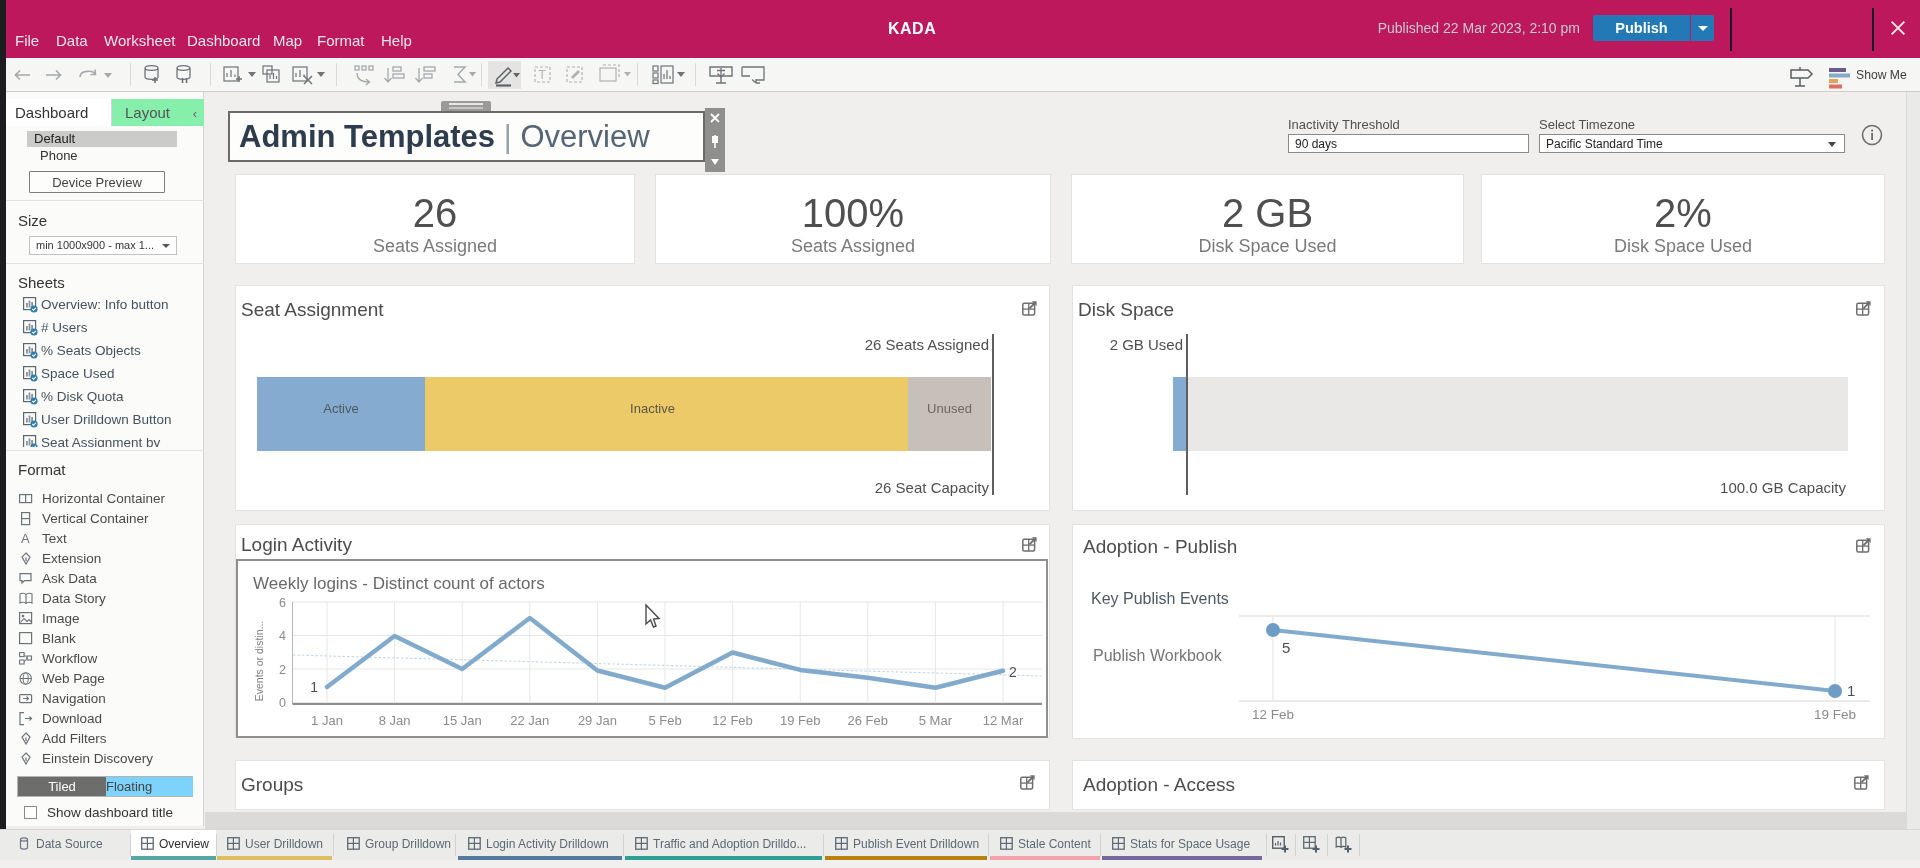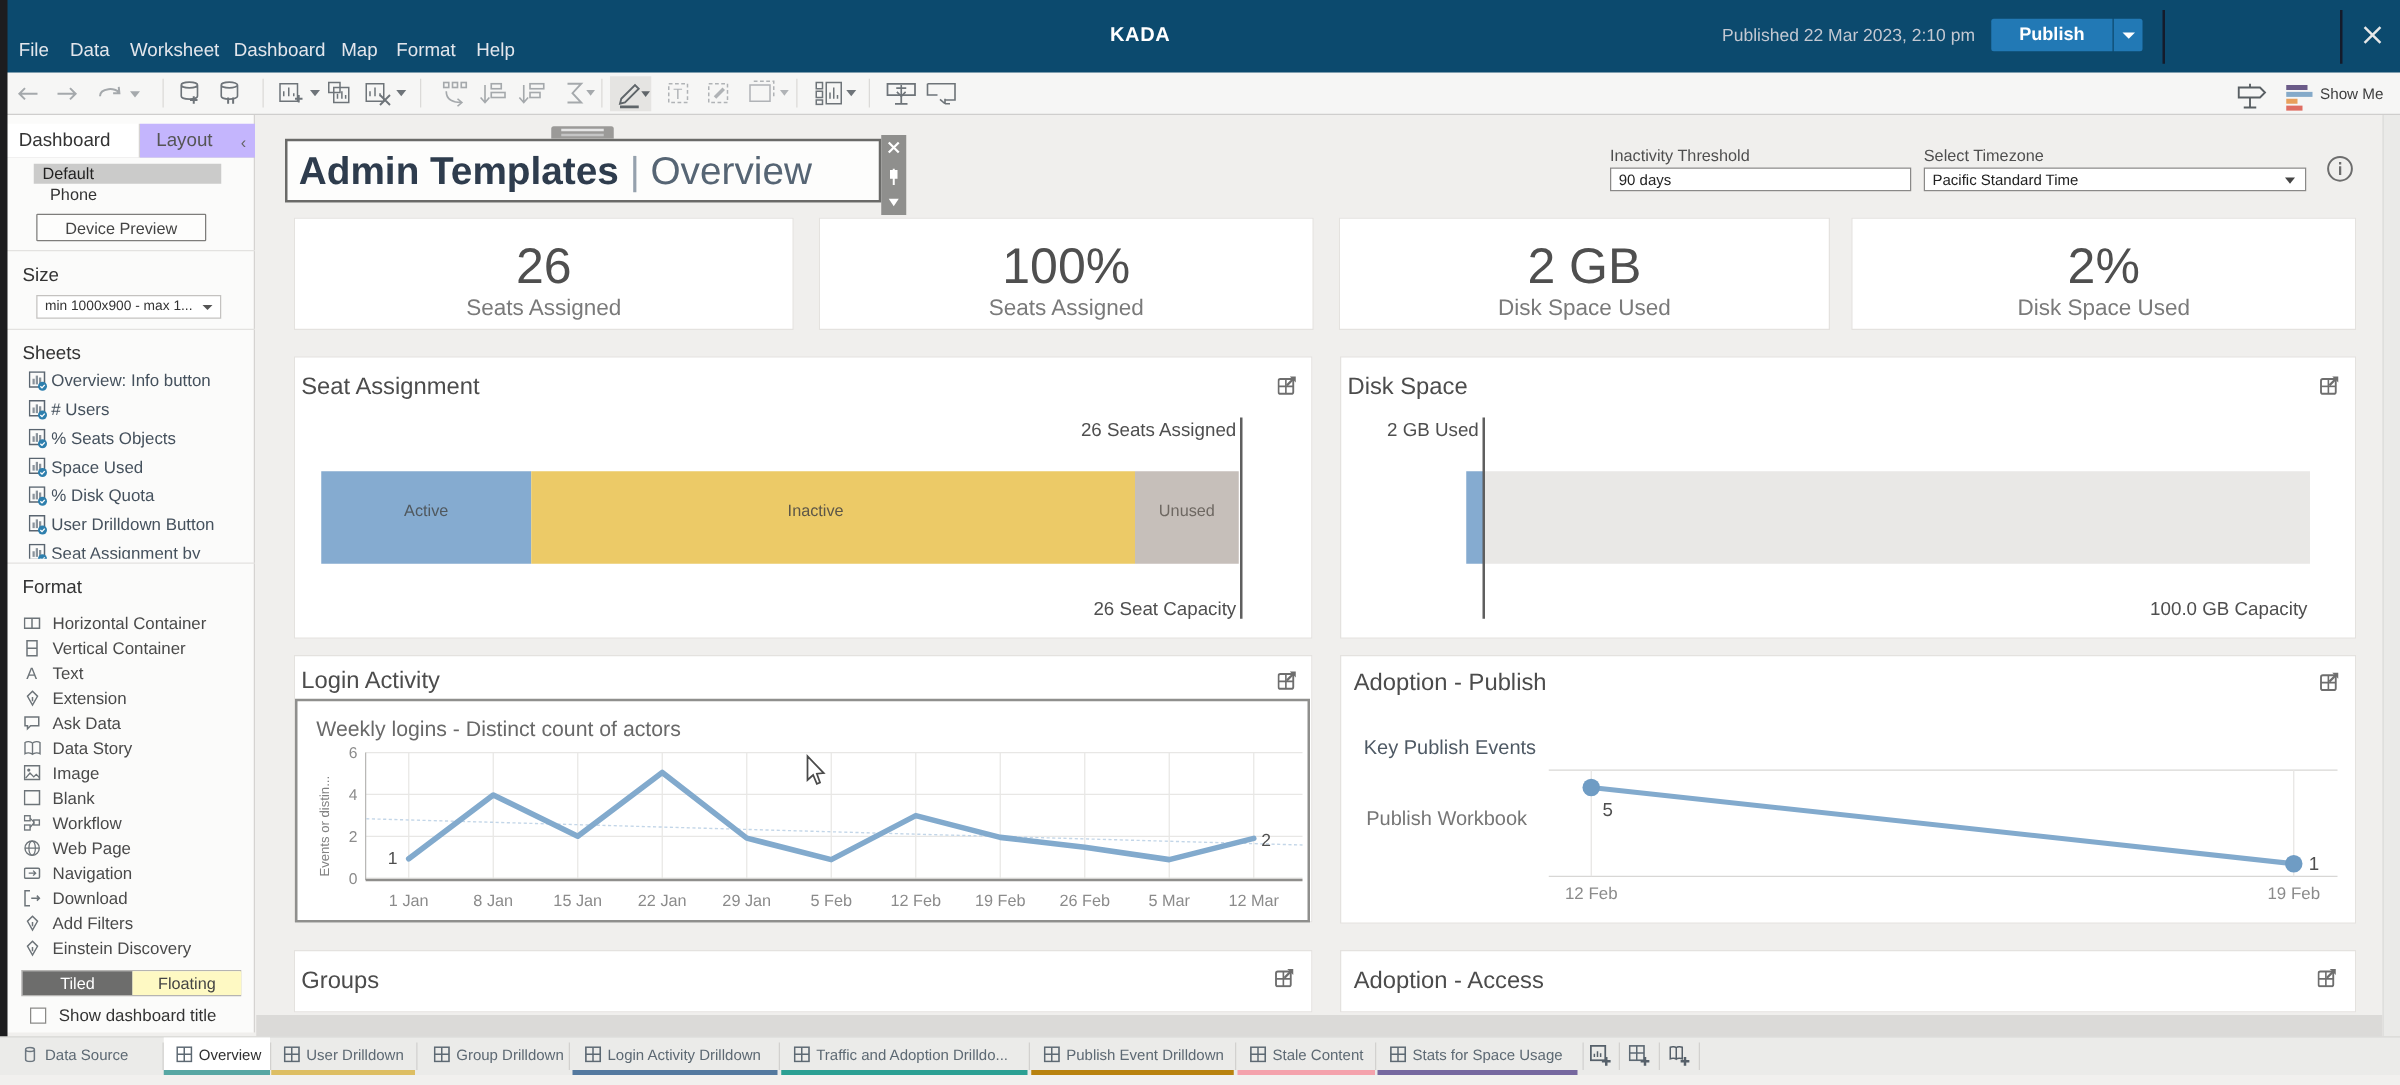--- a/index.html
+++ b/index.html
@@ -2,59 +2,59 @@
 <html><head>
 <meta charset="utf-8">
 <style>
   * { margin:0; padding:0; box-sizing:border-box; }
   html,body { width:1920px; height:868px; overflow:hidden; }
   body { font-family:"Liberation Sans", sans-serif; position:relative; background:#f0efed; }
   .abs { position:absolute; }
 
   
   #leftedge { position:absolute; left:0; top:0; width:6px; height:829px; background:#1d1d1f; z-index:50; }
-  #topbar { position:absolute; left:0; top:0; width:1920px; height:58px; background:#0c4a6e; color:#dde1e8; z-index:10; }
+  #topbar { position:absolute; left:0; top:0; width:1920px; height:58px; background:#be185d; color:#dde1e8; z-index:10; }
   #topbar .menu { position:absolute; top:32px; font-size:15px; color:#e3e6ec; }
   #kada { position:absolute; top:20px; left:888px; width:60px; color:#fff; font-weight:bold; font-size:16px; letter-spacing:0.5px; }
   #published { position:absolute; top:20px; left:1280px; width:300px; text-align:right; font-size:14px; color:#c3c8d2; white-space:nowrap; }
   #pubbtn { position:absolute; left:1593px; top:15px; width:97px; height:26px; background:#2279b5; color:#fff; font-weight:bold; font-size:14.5px; text-align:center; line-height:26px; border-radius:2px 0 0 2px; }
   #pubdrop { position:absolute; left:1691px; top:15px; width:23px; height:26px; background:#2279b5; border-radius:0 2px 2px 0; }
   #pubdrop:after { content:""; position:absolute; left:7px; top:11px; border:5px solid transparent; border-top-color:#fff; }
   .topdiv { position:absolute; top:8px; width:2px; height:43px; background:#141b2b; }
   #closex { position:absolute; left:1888px; top:18px; width:20px; height:20px; }
   #closex:before, #closex:after { content:""; position:absolute; left:9px; top:1px; width:2px; height:18px; background:#e8e8e8; }
   #closex:before { transform:rotate(45deg); }
   #closex:after { transform:rotate(-45deg); }
 
   
   #toolbar { position:absolute; left:5px; top:58px; width:1915px; height:34px; background:#f6f6f5; border-bottom:1px solid #cfcecd; z-index:5; }
 
   
   #sidebar { position:absolute; left:5px; top:92px; width:199px; height:734px; background:#fbfbfa; border-right:1px solid #d5d3d1; z-index:4; }
   #sbtabs { position:absolute; left:0; top:7px; width:199px; height:27px; border-bottom:1px solid #c9c7c5; }
   #sbtab-dash { position:absolute; left:0; top:0; width:107px; height:27px; background:#fff; font-size:15px; color:#333; padding:5px 0 0 10px; border-right:1px solid #d5d3d1; }
-  #sbtab-layout { position:absolute; left:107px; top:0; width:92px; height:27px; background:#c4b5fd; font-size:15px; color:#555; padding:5px 0 0 13px; }
+  #sbtab-layout { position:absolute; left:107px; top:0; width:92px; height:27px; background:#86efac; font-size:15px; color:#555; padding:5px 0 0 13px; }
   #sbtab-layout .chev { position:absolute; right:7px; top:7px; color:#666; font-size:13px; }
   .sb-sec-label { font-size:15px; color:#333; position:absolute; left:13px; }
   .sb-divider { position:absolute; left:0; width:199px; height:1px; background:#e3e2e0; }
   #default-hl { position:absolute; left:22px; top:39px; width:150px; height:16px; background:#cbcbca; font-size:13px; color:#222; padding-left:7px; line-height:16px; }
   #phone-row { position:absolute; left:35px; top:56px; font-size:13px; color:#333; }
   #devprev { position:absolute; left:24px; top:79px; width:136px; height:22px; border:1px solid #7e7d7b; background:#fdfdfc; font-size:13px; color:#444; text-align:center; line-height:21px; border-radius:1px; }
   #sizedrop { position:absolute; left:24px; top:144px; width:148px; height:19px; border:1px solid #c4c2c0; background:#fff; font-size:11px; color:#333; padding:2px 0 0 6px; }
   #sizedrop:after { content:""; position:absolute; right:6px; top:7px; border:4px solid transparent; border-top-color:#555; }
   .sheetrow { position:absolute; left:18px; height:20px; font-size:13.5px; color:#45515d; white-space:nowrap; }
   .sheetrow .txt { position:absolute; left:18px; top:1px; }
   .objrow { position:absolute; left:14px; height:18px; font-size:13.5px; color:#4a4a4a; white-space:nowrap; }
   .objrow .txt { position:absolute; left:23px; top:0px; }
   .objrow svg, .sheetrow svg { position:absolute; left:0; top:1px; }
   #sheetclip { position:absolute; left:0; top:204px; width:198px; height:151px; overflow:hidden; }
   #objclip { position:absolute; left:0; top:397px; width:198px; height:280px; }
   #toggle { position:absolute; left:12px; top:684px; width:176px; height:21px; border:1px solid #b5b4b2; }
   #toggle .tiled { position:absolute; left:0; top:0; width:88px; height:19px; background:#6d6d6c; color:#fff; font-size:13px; text-align:center; line-height:19px; }
-  #toggle .floating { position:absolute; left:88px; top:0; width:87px; height:19px; background:#fef9c3; color:#444; font-size:13px; text-align:center; line-height:19px; }
+  #toggle .floating { position:absolute; left:88px; top:0; width:87px; height:19px; background:#7dd3fc; color:#444; font-size:13px; text-align:left; line-height:19px; }
   #showtitle { position:absolute; left:19px; top:713px; font-size:13.5px; color:#333; }
   #showtitle .box { position:absolute; left:0; top:1px; width:13px; height:13px; border:1px solid #8b8a88; background:#fff; }
   #showtitle .lbl { position:absolute; left:23px; top:0; white-space:nowrap; }
 
   
   #canvas { position:absolute; left:205px; top:92px; width:1701px; height:720px; background:#f0efed; }
   #hscroll { position:absolute; left:205px; top:812px; width:1701px; height:17px; background:#dbdad8; }
   #vscroll { position:absolute; left:1906px; top:92px; width:14px; height:737px; background:#eaeae8; border-left:1px solid #dcdbd9; }
 
   .card { position:absolute; background:#fff; border:1px solid #e4e2df; }

